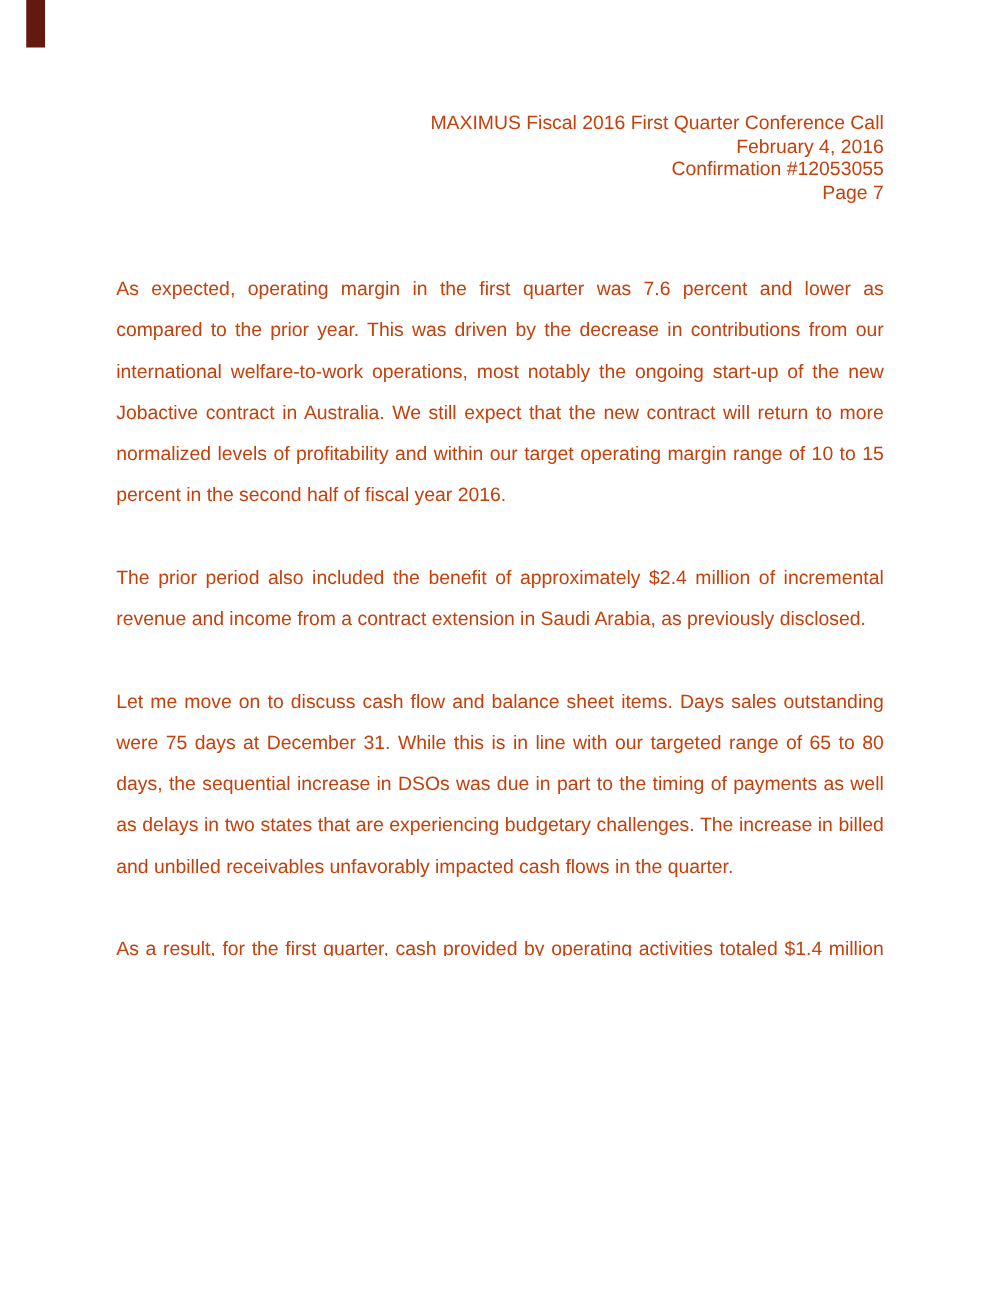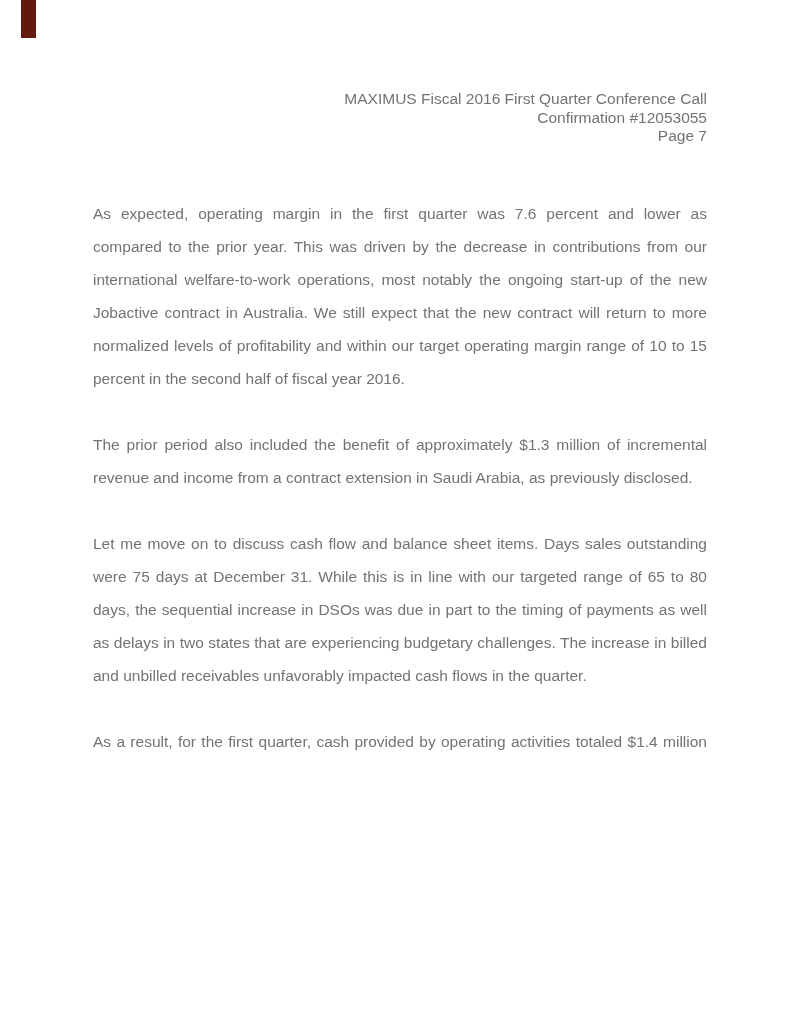--- a/index.html
+++ b/index.html
@@ -7,21 +7,21 @@
     padding: 0;
     background: #ffffff;
   }
   .page {
     position: relative;
     width: 799px;
     height: 765px;
     background: #ffffff;
     overflow: hidden;
     font-family: "Liberation Sans", "DejaVu Sans", sans-serif;
-    color: #737373;
+    color: #c2410c;
   }
   .scan-mark {
     position: absolute;
     left: 21px;
     top: 0;
     width: 15px;
     height: 38px;
     background: #64190f; 
   }
   .content {
@@ -55,25 +55,26 @@
 <body>
 
 <div class="page">
 
   <div class="scan-mark" style="background: rgb(100, 25, 15);"></div>
 
   <div class="content">
 
     <header class="doc-header">
       <div>MAXIMUS Fiscal 2016 First Quarter Conference Call</div>
+      <div>February 4, 2016</div>
       <div>Confirmation #12053055</div>
       <div>Page 7</div>
     </header>
 
     <main class="doc-body">
       <p>As expected, operating margin in the first quarter was 7.6 percent and lower as compared to the prior year. This was driven by the decrease in contributions from our international welfare-to-work operations, most notably the ongoing start-up of the new Jobactive contract in Australia. We still expect that the new contract will return to more normalized levels of profitability and within our target operating margin range of 10 to 15 percent in the second half of fiscal year 2016.</p>
-      <p>The prior period also included the benefit of approximately $1.3 million of incremental revenue and income from a contract extension in Saudi Arabia, as previously disclosed.</p>
+      <p>The prior period also included the benefit of approximately $2.4 million of incremental revenue and income from a contract extension in Saudi Arabia, as previously disclosed.</p>
       <p>Let me move on to discuss cash flow and balance sheet items. Days sales outstanding were 75 days at December 31. While this is in line with our targeted range of 65 to 80 days, the sequential increase in DSOs was due in part to the timing of payments as well as delays in two states that are experiencing budgetary challenges. The increase in billed and unbilled receivables unfavorably impacted cash flows in the quarter.</p>
       <p>As a result, for the first quarter, cash provided by operating activities totaled $1.4 million with negative free cash flow of $9.3. Subsequent to quarter close, we have made progress on collections. We believe that DSOs in the second quarter are more likely to run towards the lower end of our targeted range of 65 to 80 days with a corresponding benefit to cash flows from operations.</p>
     </main>
 
   </div>
 </div>
 
 </body></html>

